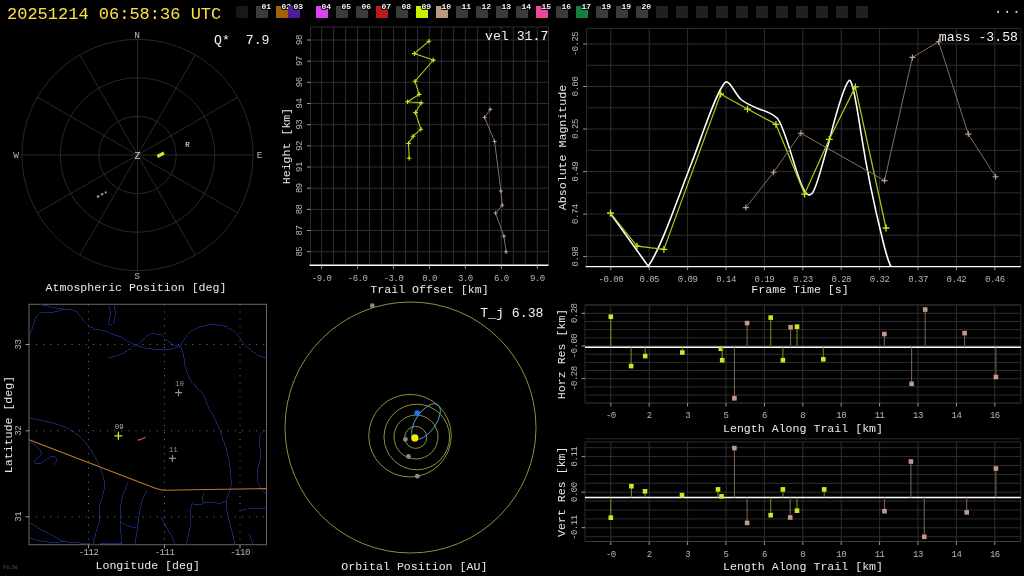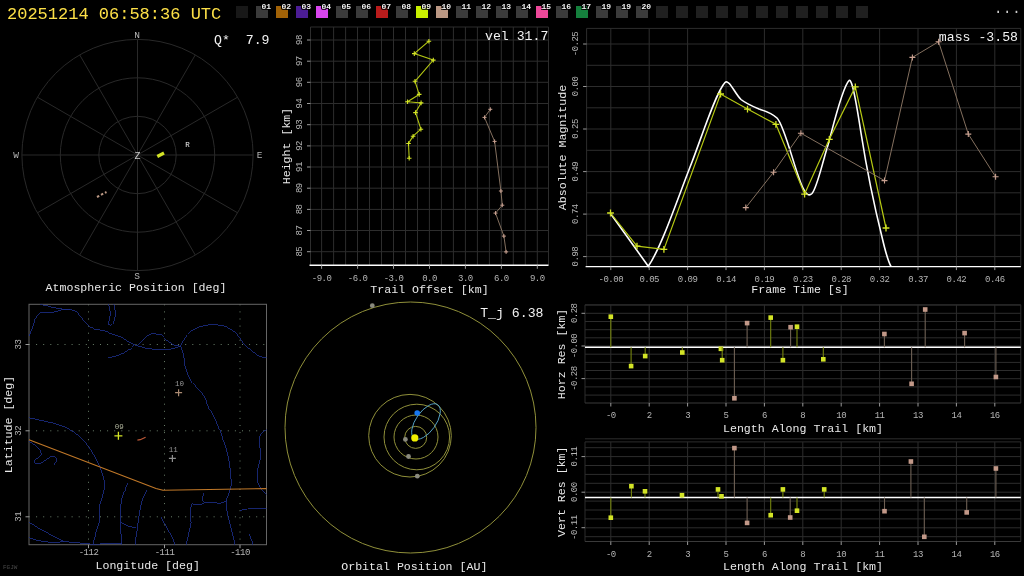--- a/index.html
+++ b/index.html
@@ -14,21 +14,21 @@
 </style></head><body>
 <div id="wrap">
 <div id="ts">20251214 06:58:36 UTC</div>
 <div class="fr" style="left:192px;background:#181818"></div>
 <div class="fr" style="left:212px;background:#3b3b3b">
       <span class="fl">01</span>
     </div>
 <div class="fr" style="left:232px;background:#a16207">
       <span class="fl">02</span>
     </div>
-<div class="fr" style="left:252px;background:#4c1d95">
+<div class="fr" style="left:244px;background:#4c1d95">
       <span class="fl">03</span>
     </div>
 <div class="fr" style="left:272px;background:#d946ef">
       <span class="fl">04</span>
     </div>
 <div class="fr" style="left:292px;background:#3b3b3b">
       <span class="fl">05</span>
     </div>
 <div class="fr" style="left:312px;background:#3b3b3b">
       <span class="fl">06</span>

